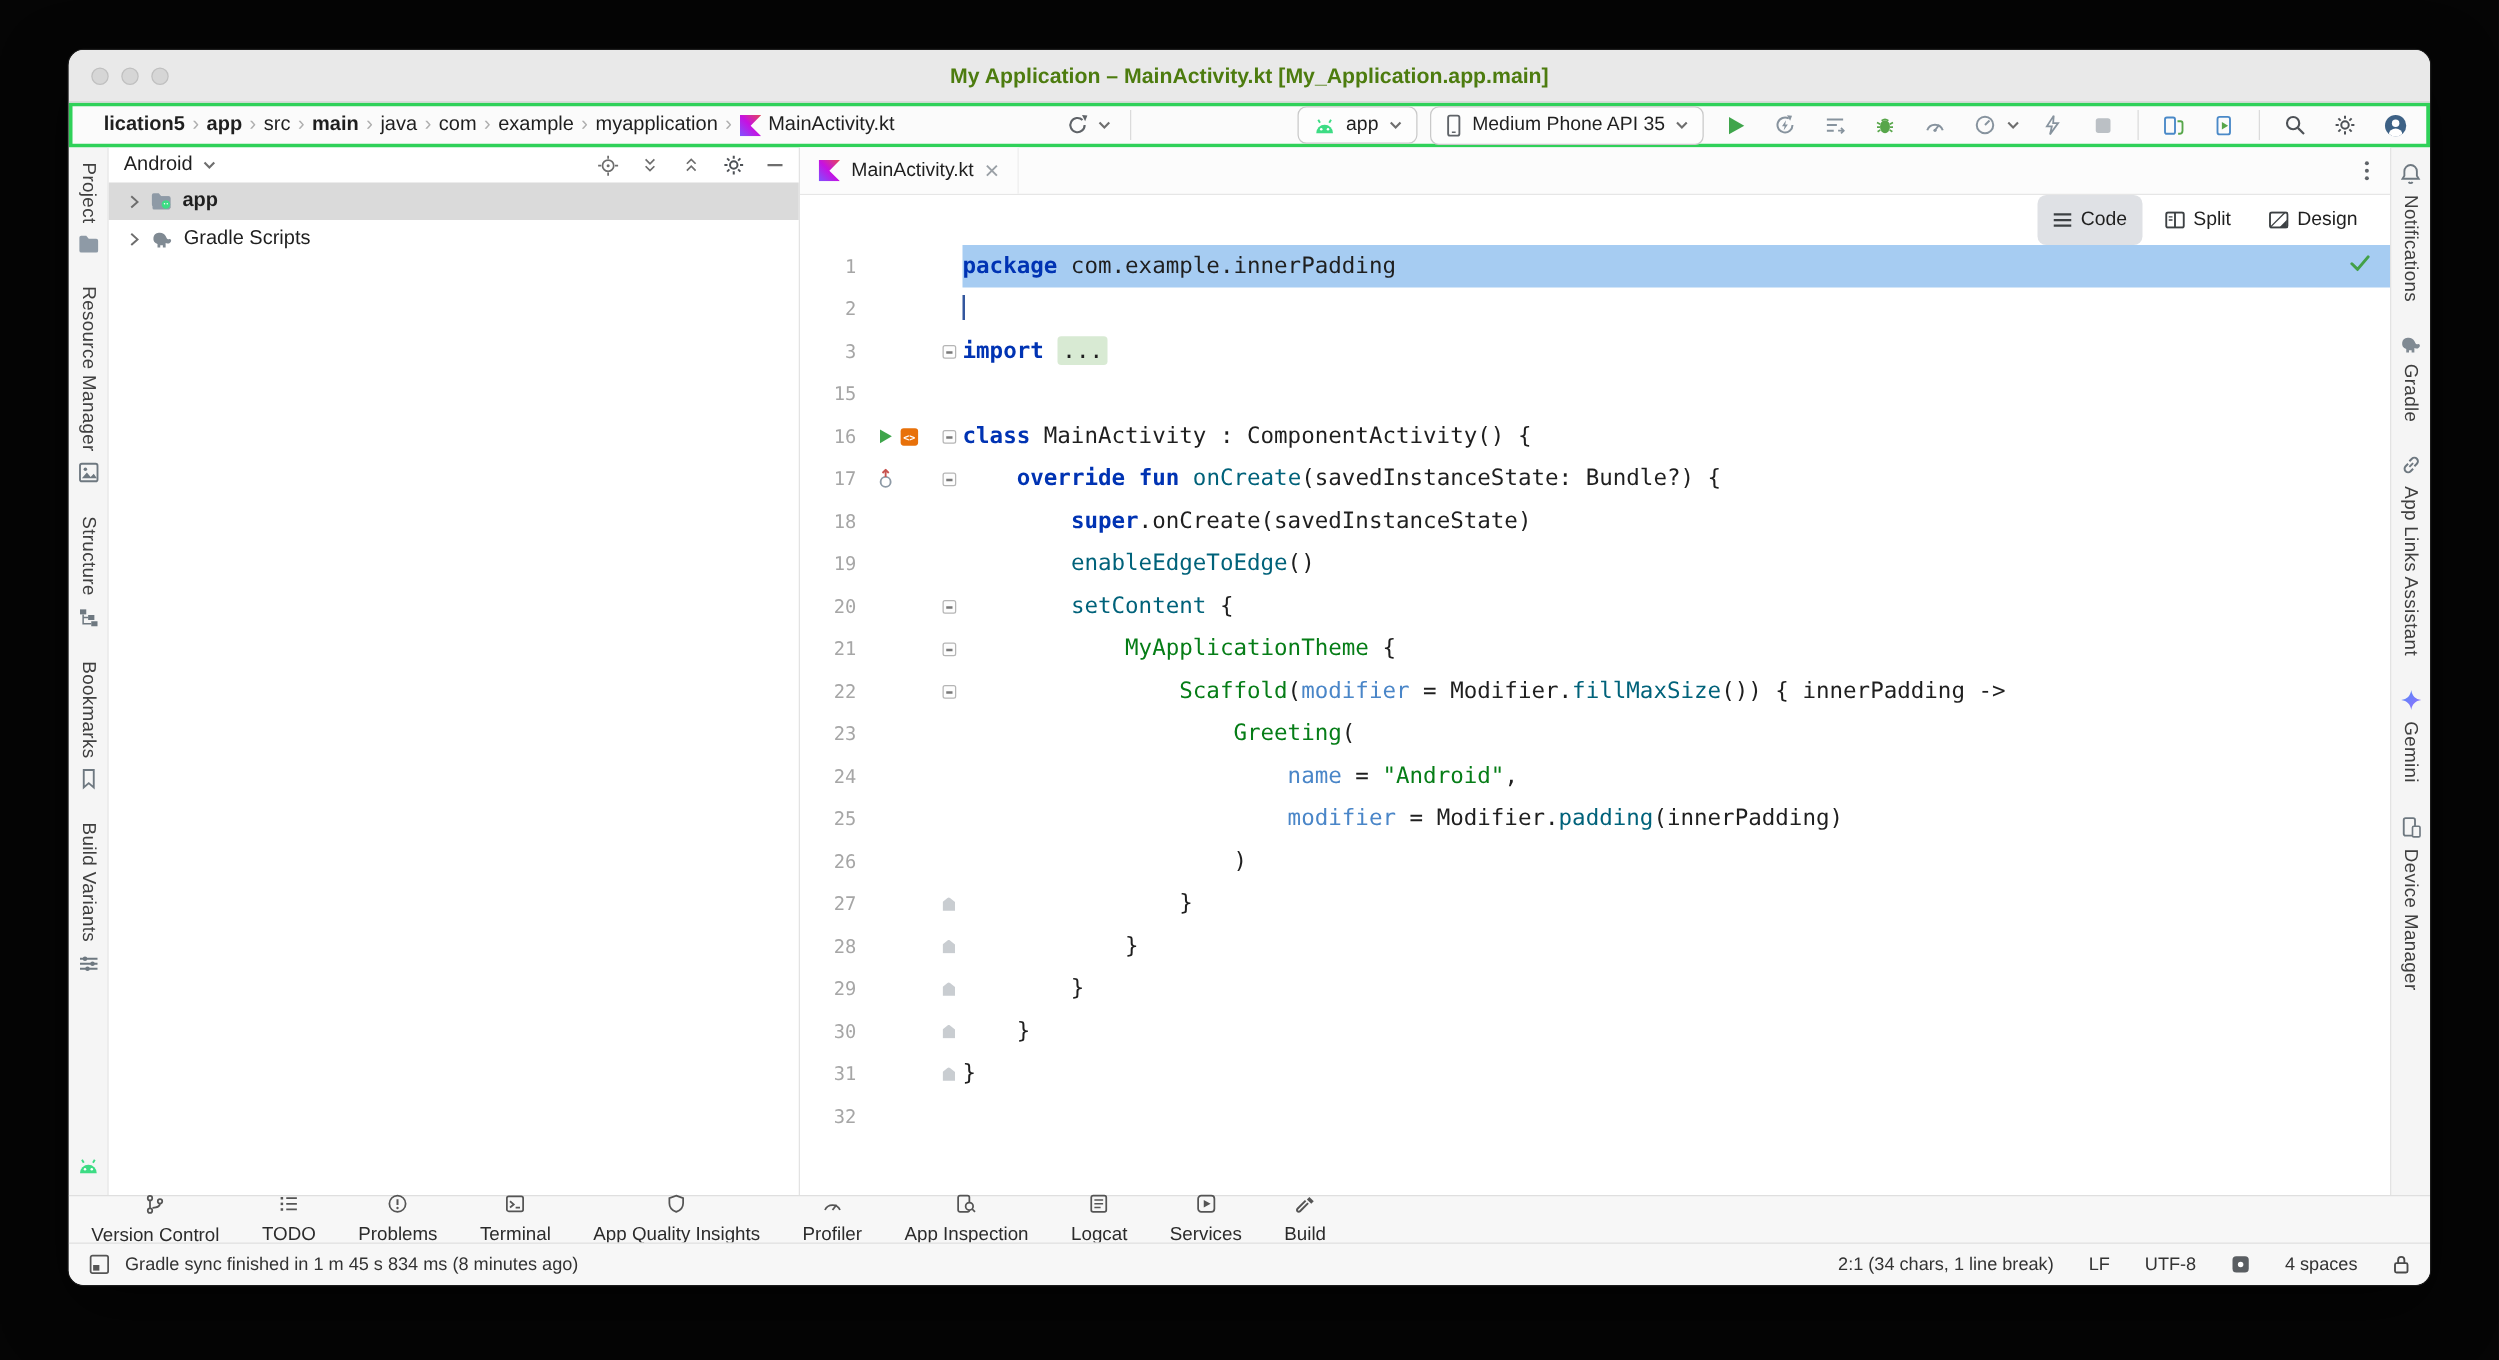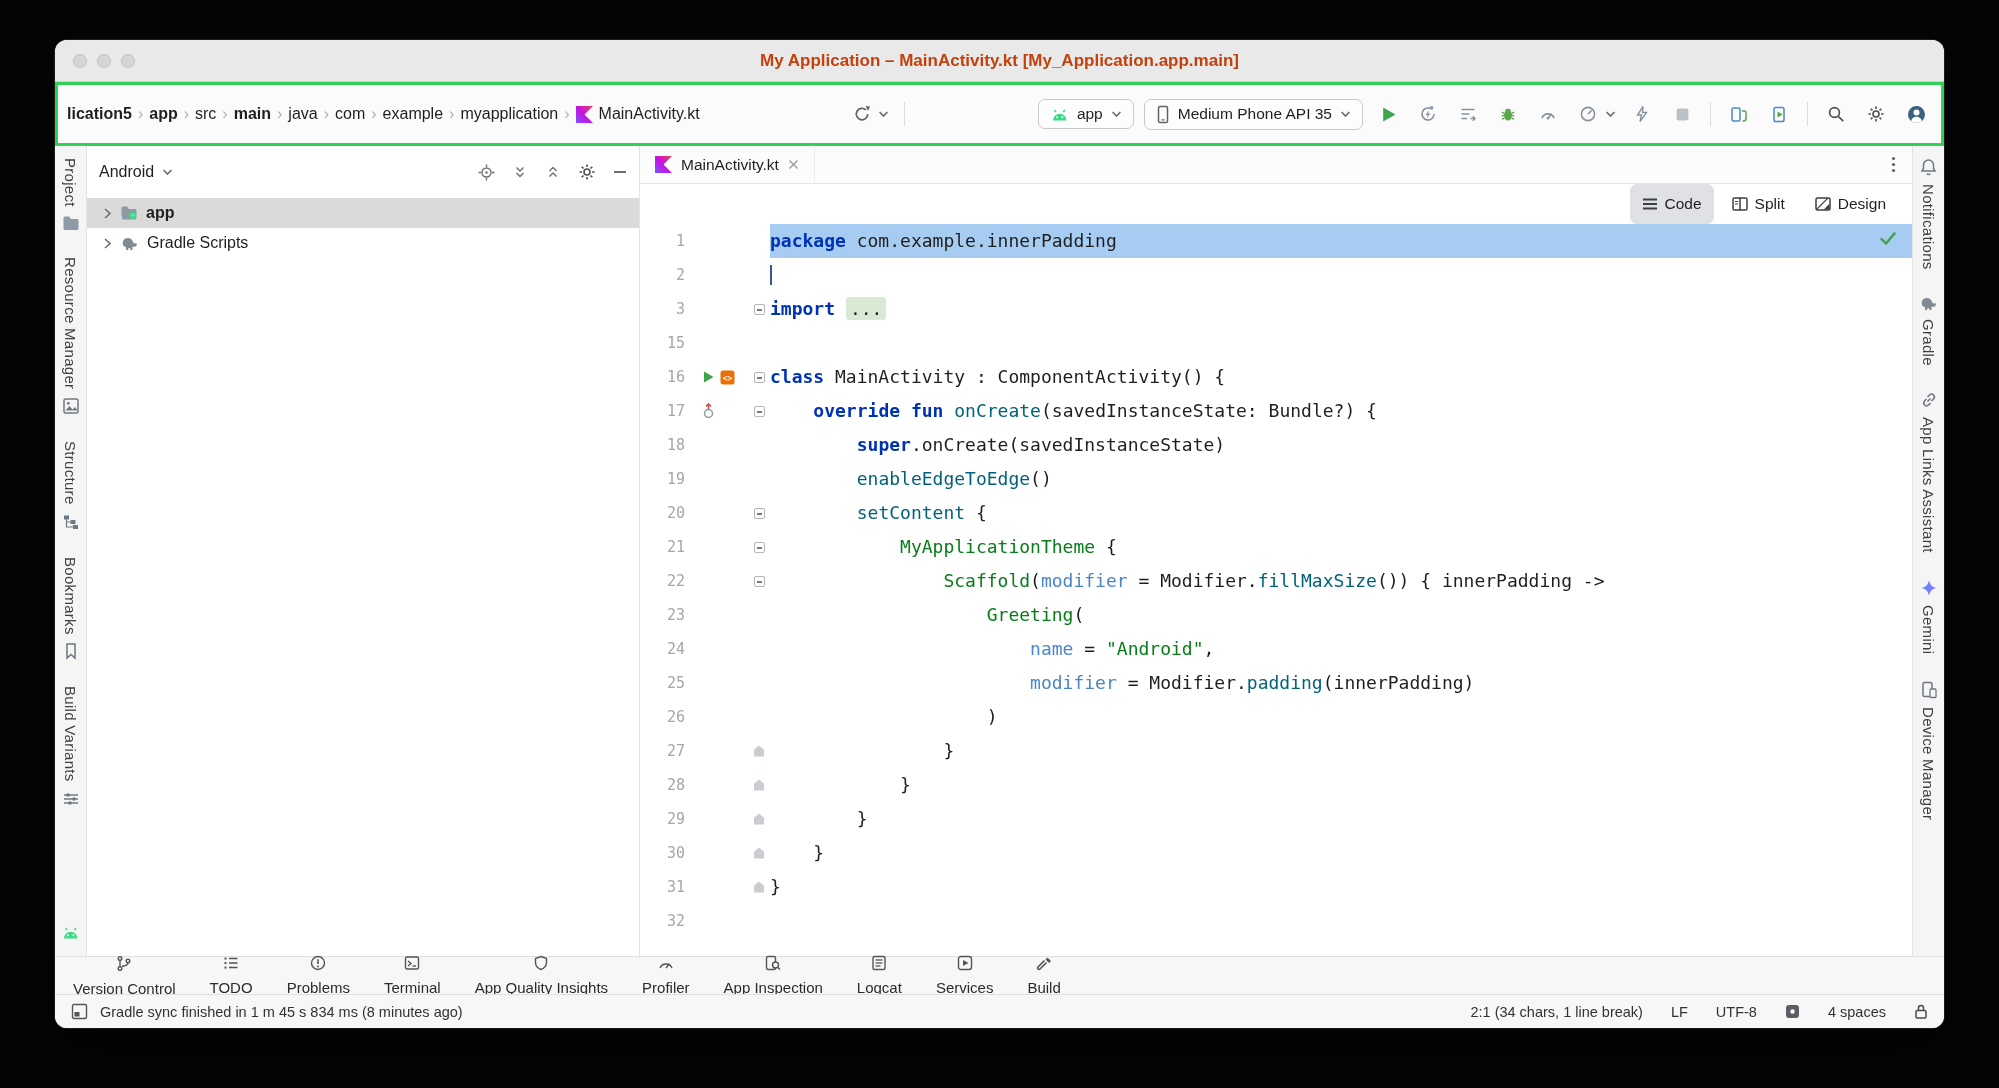--- a/index.html
+++ b/index.html
@@ -5,44 +5,44 @@
 *{margin:0;padding:0;box-sizing:border-box;}
 html,body{background:#000;}
 body{width:1999px;height:1088px;font-family:"Liberation Sans","DejaVu Sans",sans-serif;}
 .stage{position:relative;width:1999px;height:1088px;background:#050505;overflow:hidden;}
 .window{position:absolute;left:55px;top:40px;width:1889px;height:988px;background:#fff;border-radius:12px;overflow:hidden;display:flex;flex-direction:column;box-shadow:0 0 0 1px rgba(255,255,255,.10),0 18px 50px rgba(0,0,0,.6);}
 .icon svg{display:block;}
 
 .titlebar{height:42px;flex:0 0 auto;background:#E9E9E9;border-bottom:1px solid #D2D2D2;position:relative;display:flex;align-items:center;justify-content:center;}
 .traffic{position:absolute;left:18px;top:0;height:100%;display:flex;align-items:center;gap:10px;}
 .tl{width:14px;height:14px;border-radius:50%;background:#D6D6D6;border:1px solid #C0C0C0;}
-.title{font-size:17px;font-weight:700;color:#c2410c;white-space:nowrap;}
-
-.toolbar{height:64px;flex:0 0 auto;background:#FBFBFB;border:3px solid var(--accent-green,#2FD159);display:flex;align-items:center;padding:0 10px 0 5px;justify-content:flex-end;}
+.title{font-size:17px;font-weight:700;color:#4d7c0f;white-space:nowrap;}
+
+.toolbar{height:36px;flex:0 0 auto;background:#FBFBFB;border:3px solid var(--accent-green,#2FD159);display:flex;align-items:center;padding:0 10px 0 21px;justify-content:flex-end;}
 .breadcrumbs{display:flex;align-items:center;gap:1px;white-space:nowrap;}
 .crumb{display:flex;align-items:center;gap:6px;font-size:16px;color:#1F1F1F;padding:2px 4px;border-radius:4px;}
 .crumb.bold{font-weight:700;}
 .crumb-sep{color:#AFAFAF;font-size:16px;padding:0 1px;}
 .toolbar-actions{margin-left:auto;display:flex;align-items:center;gap:10px;}
 .tsep{width:1px;height:24px;background:#DBDBDB;margin:0 3px;}
 .tspacer{width:110px;}
 .chip{display:flex;align-items:center;gap:8px;font-size:15.5px;color:#1F1F1F;padding:5px 11px;border-radius:7px;border:1px solid #C9C9C9;background:#FDFDFD;}
 .tbtn{display:flex;align-items:center;justify-content:center;width:30px;height:30px;border-radius:6px;}
 .tbtn.narrow{width:14px;margin-left:-10px;}
 
 .main{flex:1;display:flex;min-height:0;}
 .strip{width:32px;flex:0 0 auto;background:#F5F5F5;display:flex;flex-direction:column;align-items:center;padding:12px 0;}
 .strip.left{border-right:1px solid #E3E3E3;}
 .strip.right{border-left:1px solid #E3E3E3;}
 .strip-item{display:flex;flex-direction:column;align-items:center;gap:8px;margin-bottom:26px;}
 .strip-bottom{margin-top:auto;margin-bottom:4px;}
 .vlabel{writing-mode:vertical-rl;font-size:15px;color:#3F3F3F;letter-spacing:.3px;white-space:nowrap;}
 
 .project-panel{width:553px;flex:0 0 auto;border-right:1px solid #E3E3E3;background:#fff;display:flex;flex-direction:column;}
-.panel-header{height:52px;flex:0 0 auto;display:flex;align-items:center;gap:8px;padding:0 12px;}
+.panel-header{height:28px;flex:0 0 auto;display:flex;align-items:center;gap:8px;padding:0 12px;}
 .view-sel{display:flex;align-items:center;gap:8px;font-size:16px;color:#1F1F1F;}
 .panel-icons{margin-left:auto;display:flex;align-items:center;gap:17px;}
 .pbtn{display:flex;align-items:center;}
 .tree{flex:1;}
 .tree-row{height:30px;display:flex;align-items:center;gap:8px;padding-left:16px;font-size:16px;color:#1F1F1F;}
 .tree-row.selected{background:#DADADA;}
 .tree-row.bold{font-weight:700;}
 
 .editor{flex:1;min-width:0;display:flex;flex-direction:column;background:#fff;}
 .tabbar{height:38px;flex:0 0 auto;display:flex;align-items:stretch;background:#FCFCFC;border-bottom:1px solid #E6E6E6;padding-right:12px;}

